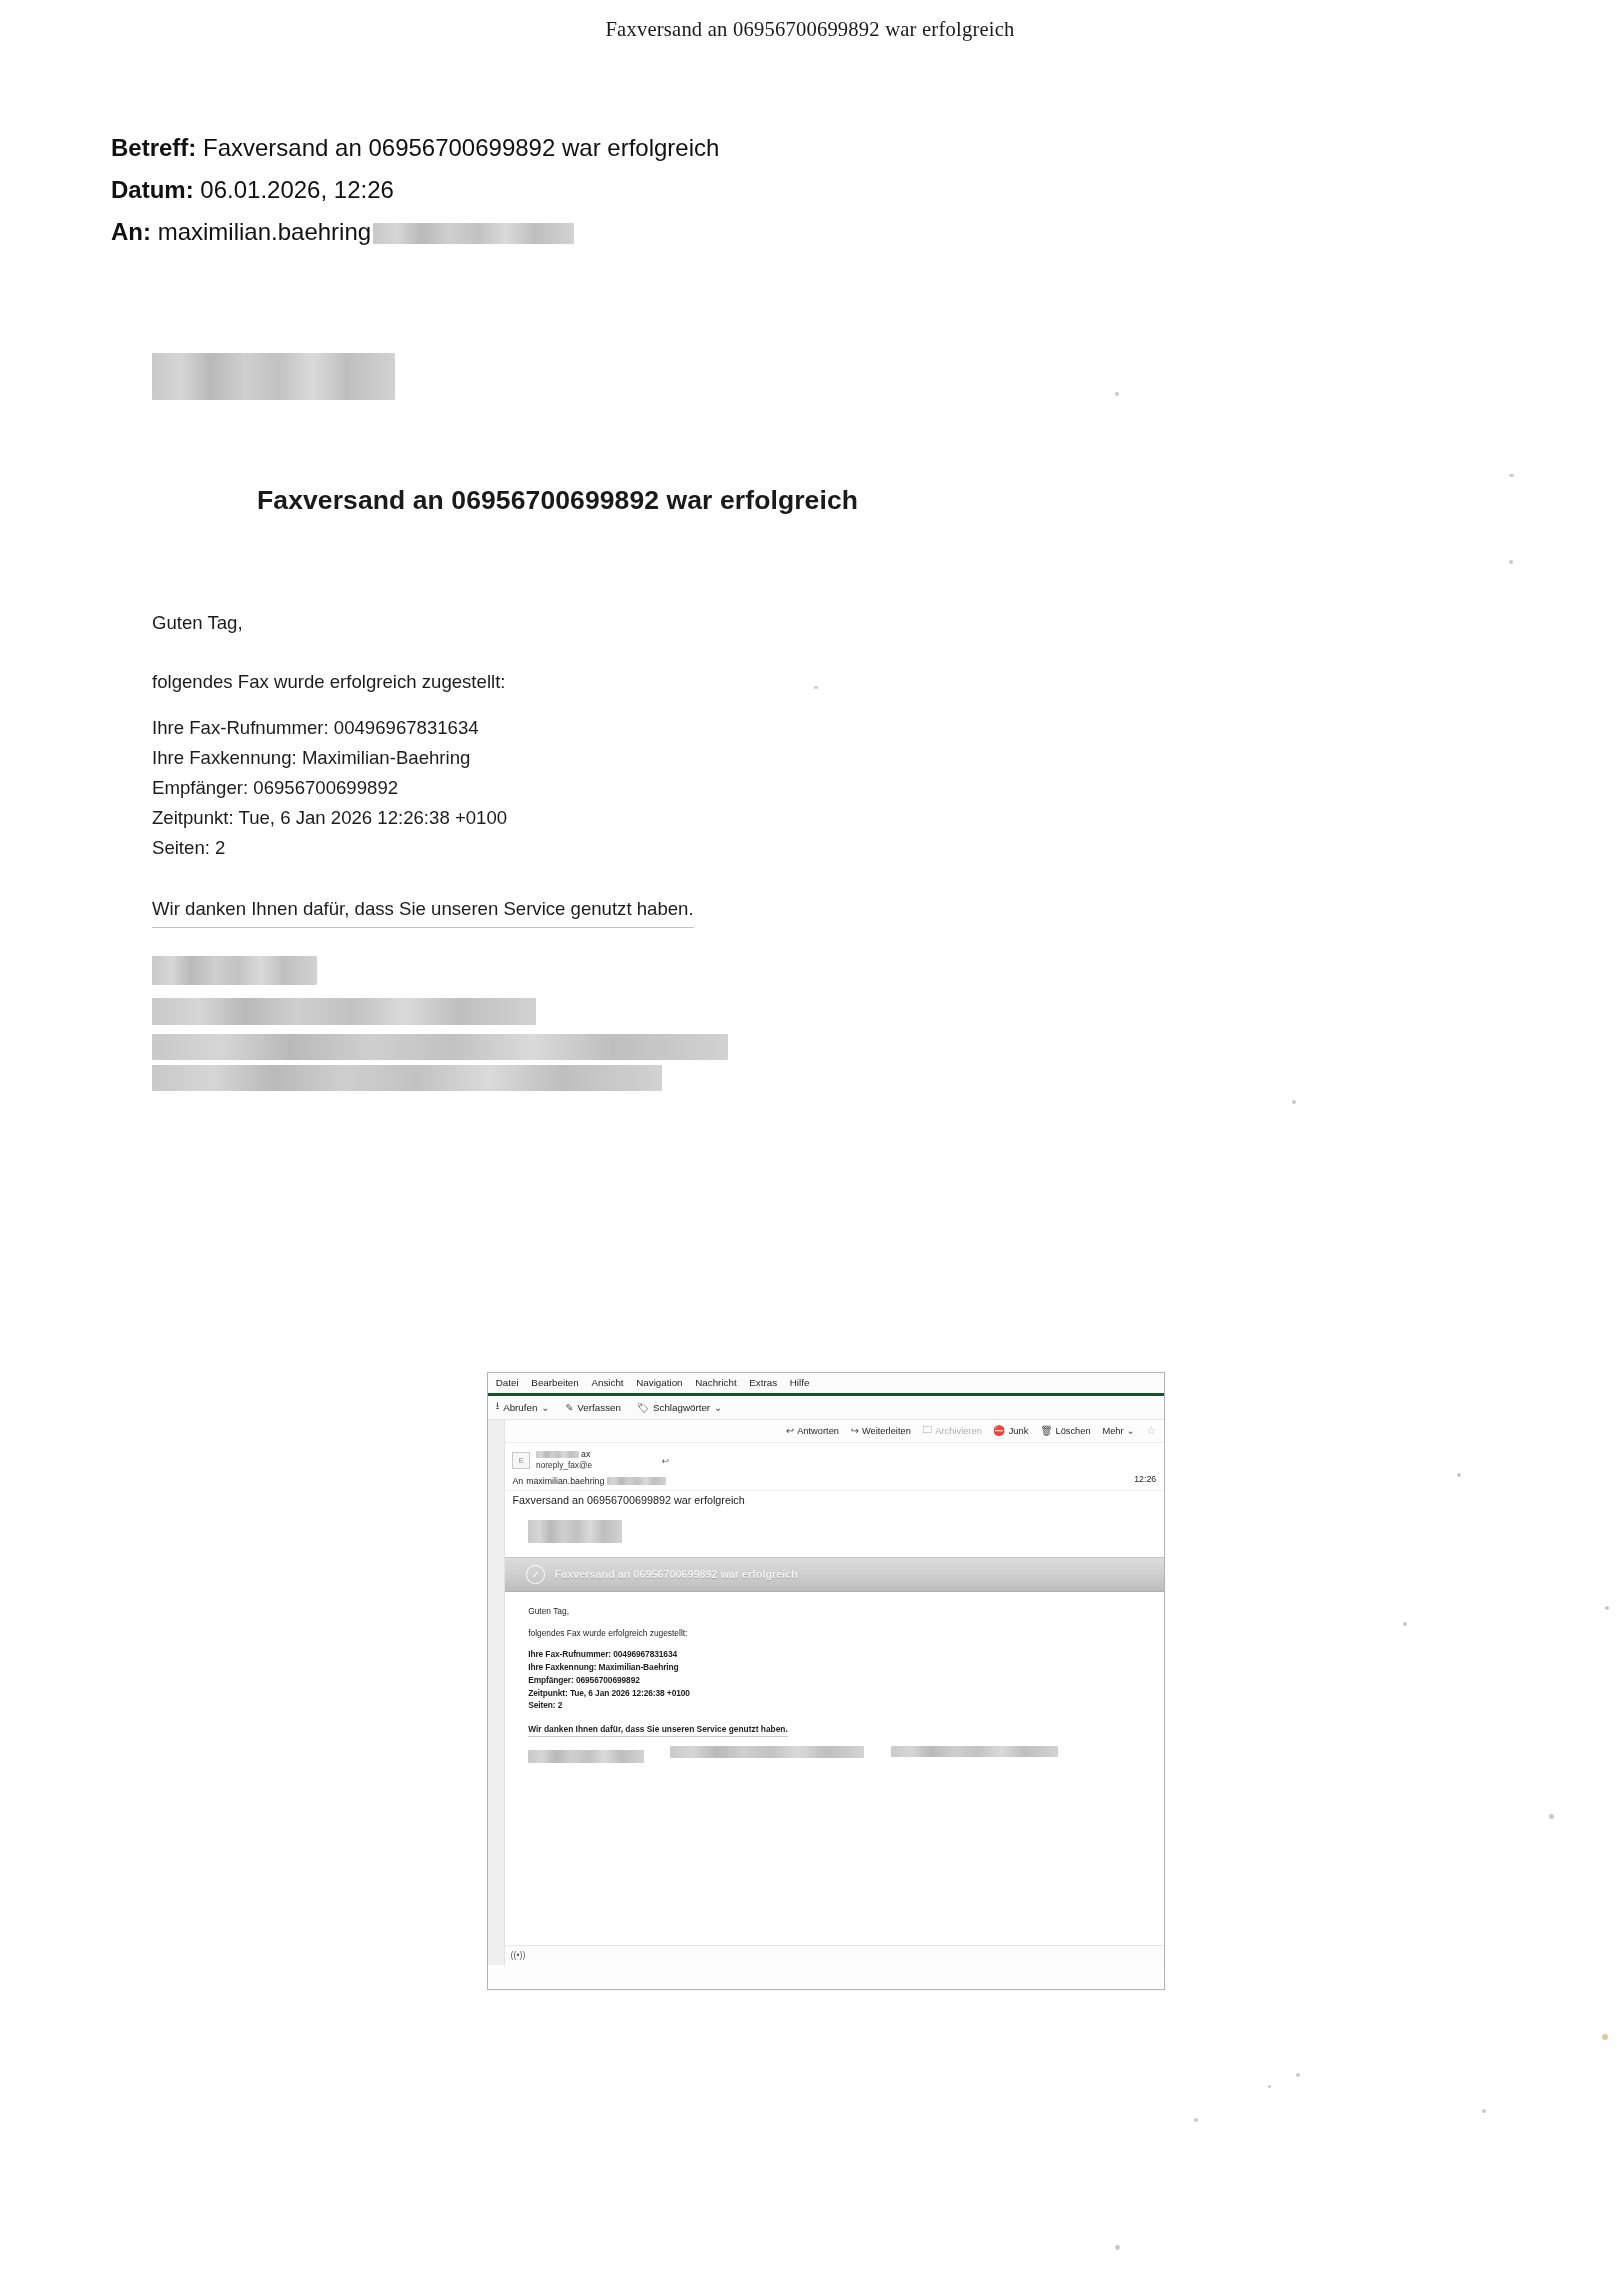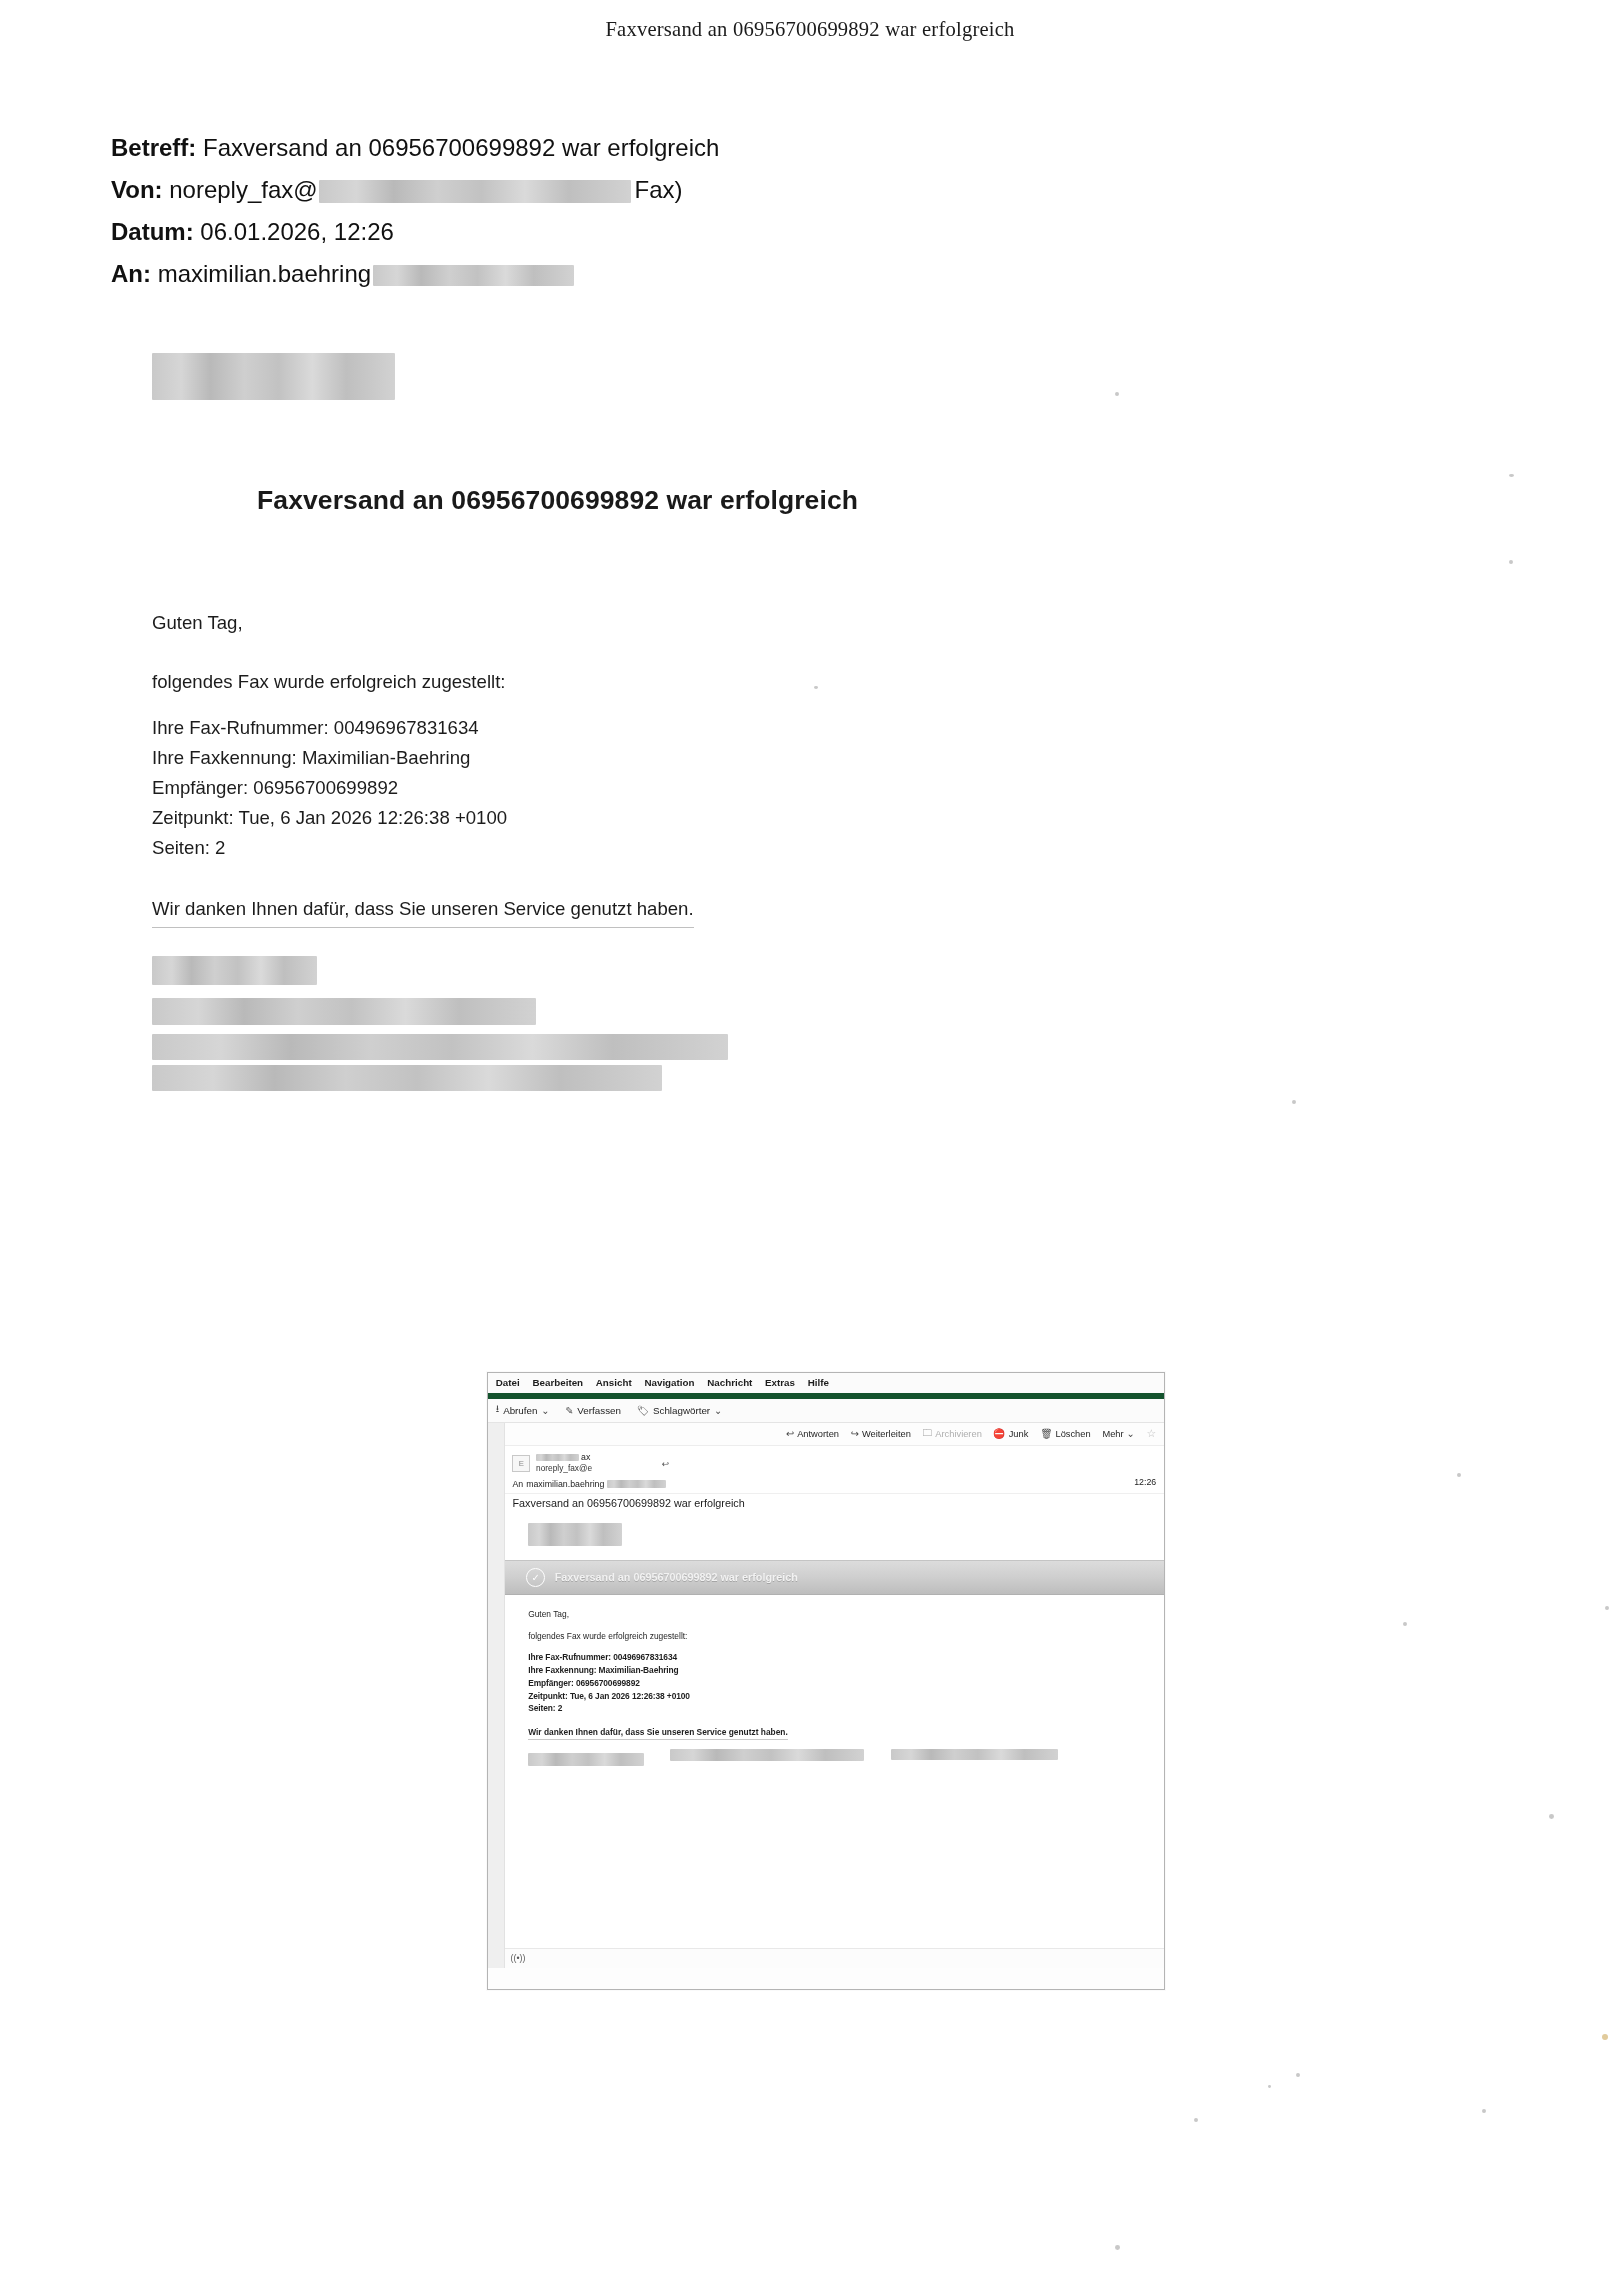--- a/index.html
+++ b/index.html
@@ -159,23 +159,22 @@
     font-size: 10.8px;
     align-items: center;
   }
   .tb-menubar {
     height: 19.6px;
     display: flex;
     align-items: center;
     gap: 12.7px;
     padding: 0 7.8px;
     background: #fbfbfb;
-    border-bottom: 6px solid #14532d;
+    border-bottom: 3px solid #14532d;
     font-size: 9.8px;
-    font-weight: bold;
   }
   .tb-menubar span { white-space: nowrap; }
   .tb-toolbar {
     height: 23.5px;
     display: flex;
     align-items: center;
     gap: 15.7px;
     padding: 0 7.8px;
     background: #fbfbfb;
     border-bottom: 1px solid #e4e4e4;
@@ -328,24 +327,20 @@
 </style>
 </head>
 <body>
 
 <div class="page-header">Faxversand an 06956700699892 war erfolgreich</div>
 
 <div class="headers">
   <div class="hrow">
     <span class="hlabel">Betreff:</span>
     <span>Faxversand an 06956700699892 war erfolgreich</span>
-  </div>
-  <div class="hrow">
-    <span class="hlabel">Von:</span>
-    <span>noreply_fax@</span><span class="redact r-from"></span><span>Fax)</span>
   </div>
   <div class="hrow">
     <span class="hlabel">Datum:</span>
     <span>06.01.2026, 12:26</span>
   </div>
   <div class="hrow">
     <span class="hlabel">An:</span>
     <span>maximilian.baehring</span><span class="redact r-to"></span>
   </div>
 </div>

